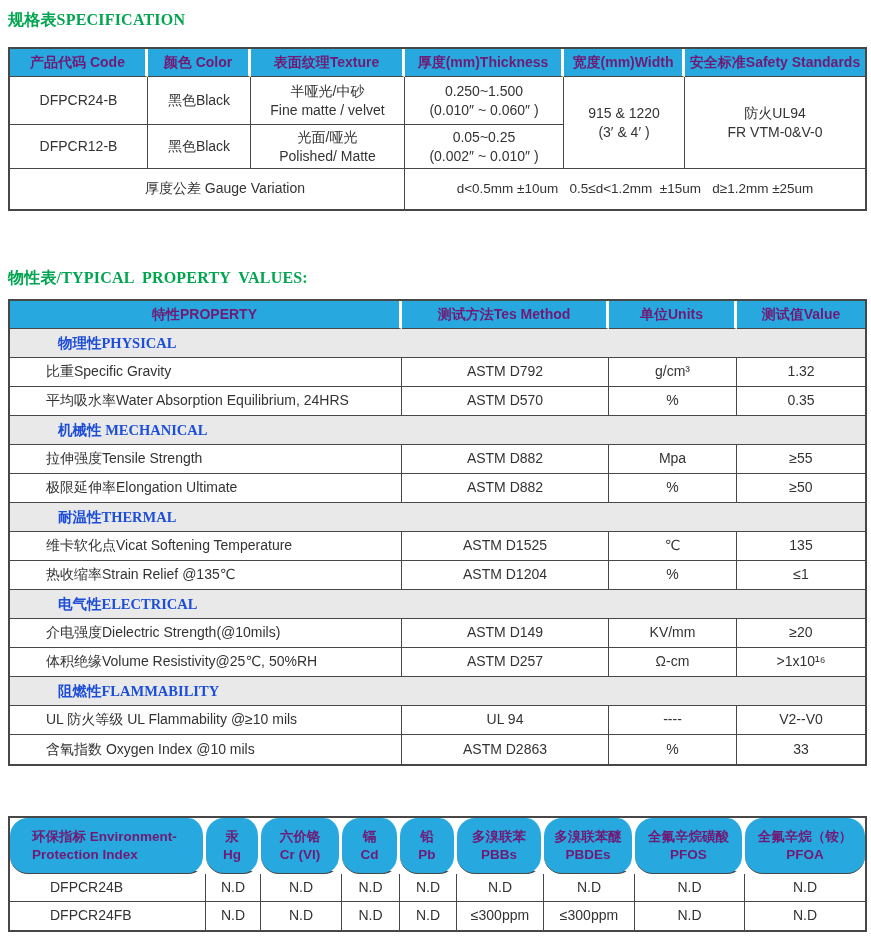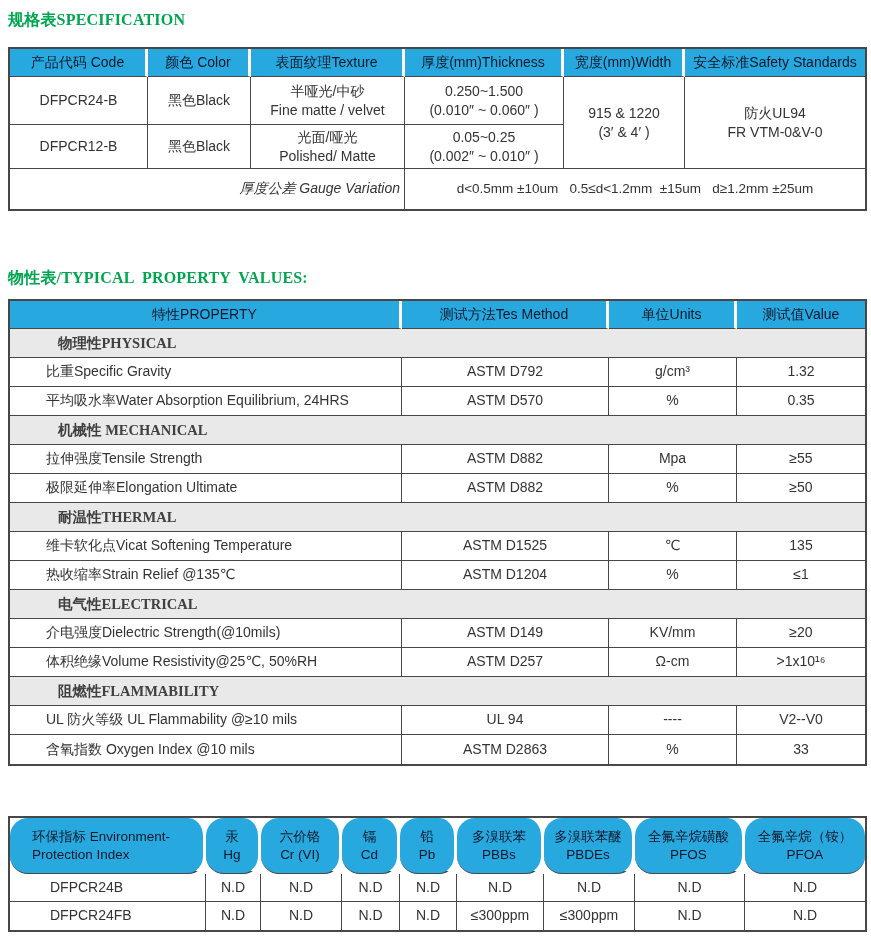--- a/index.html
+++ b/index.html
@@ -31,42 +31,42 @@
   .t3 { margin-top: 50px; margin-bottom: 8px; }
 
   th, td {
     border-right: 1px solid var(--border_dark, #474747);
     border-bottom: 1px solid var(--border_dark, #474747);
     text-align: center; vertical-align: middle;
     padding: 2px 4px; font-size: 14px; line-height: 1.25;
   }
   th {
     background: var(--header_blue, #27a9e0);
-    color: #0f172a; font-weight: 400;
+    color: #701a75; font-weight: 700;
     border-right: 3px solid #ffffff;
     height: 28px;
   }
   .no-r { border-right: 0 !important; margin-top: 20px; }
   .no-b { border-bottom: 0 !important; }
 
   
   .t1 tbody tr.r1 { height: 48px; }
   .t1 tbody tr.r2 { height: 44px; }
   .t1 tbody tr.r3 { height: 40px; }
-  td.left { text-align: right; padding-left: 40px; font-style: italic; }
+  td.left { text-align: center; padding-left: 40px; }
   .t1 td.gauge-val { white-space: pre; font-size: 13.5px; }
 
   
   .t2 tbody tr { height: 29px; }
   .t2 td.prop { text-align: left; padding-left: 36px; }
   .t2 td.section {
     background: var(--section_gray, #e9e9e9);
     text-align: left; padding-left: 48px;
     font-family: "Liberation Serif", "DejaVu Serif", serif;
-    font-weight: 700; font-size: 14.5px; color: #404040;
+    font-weight: 700; font-size: 14.5px; color: #1d4ed8;
   }
 
   
   .t3 th { height: 56px; font-size: 13.5px; border-radius: 18px; }
   .t3 th.left-h { text-align: left; padding-left: 22px; }
   .t3 tbody tr { height: 28px; }
   .t3 td.name { text-align: left; padding-left: 40px; }
   .two-line div { line-height: 1.3; }
 </style>
 </head>

